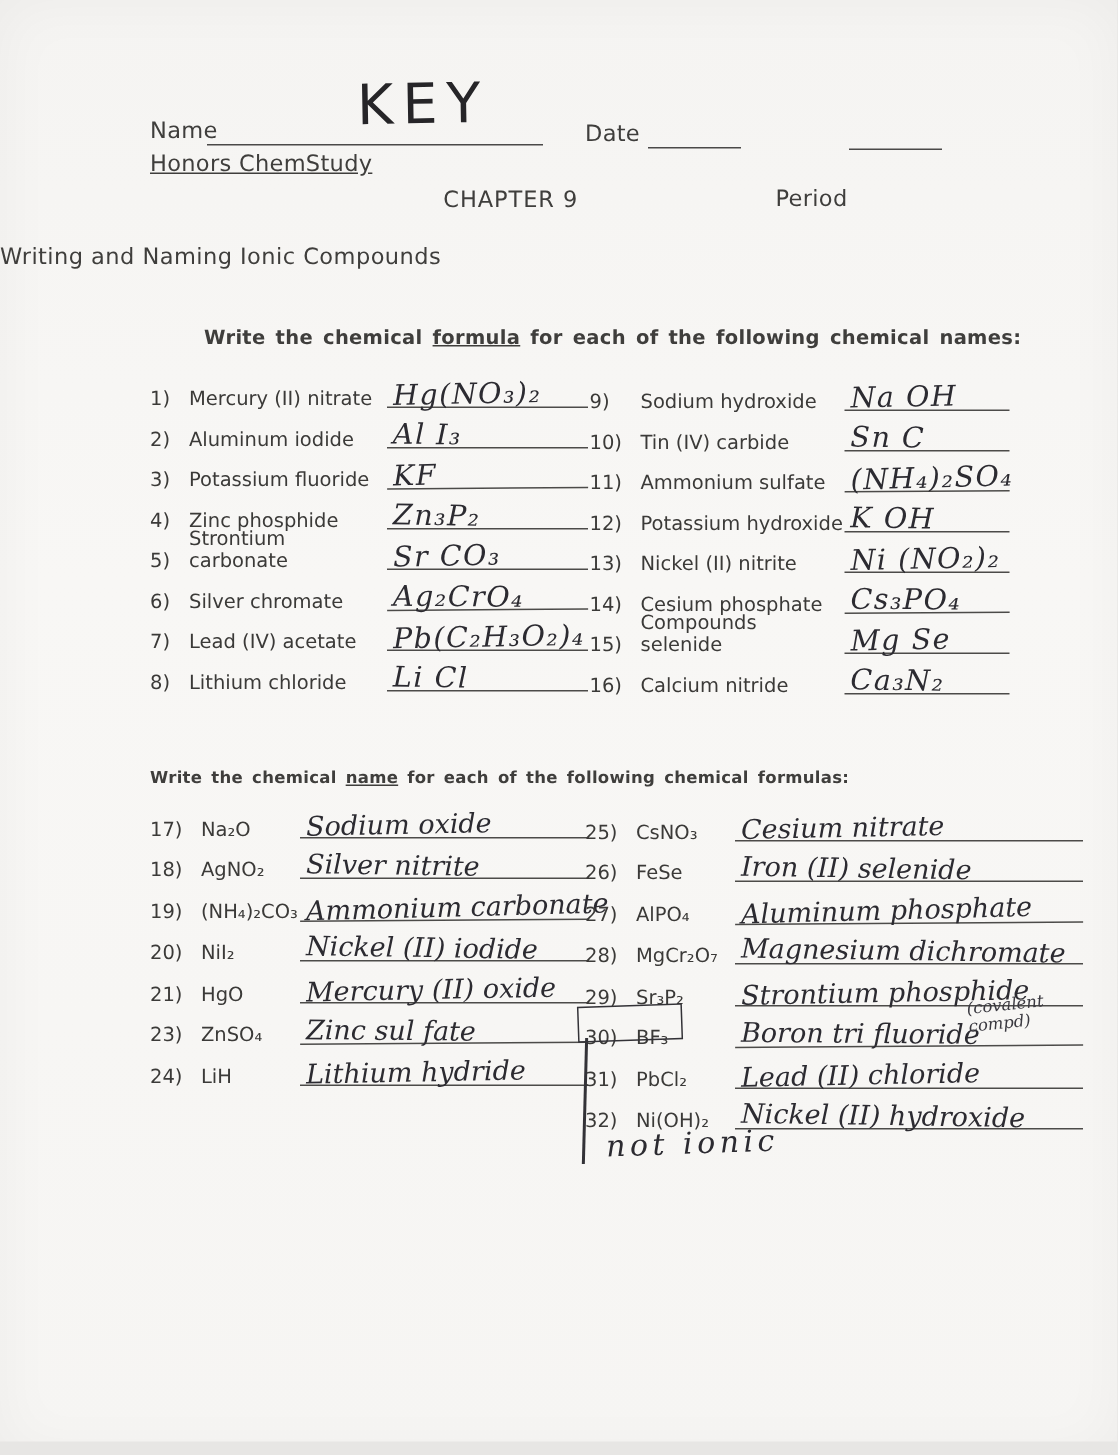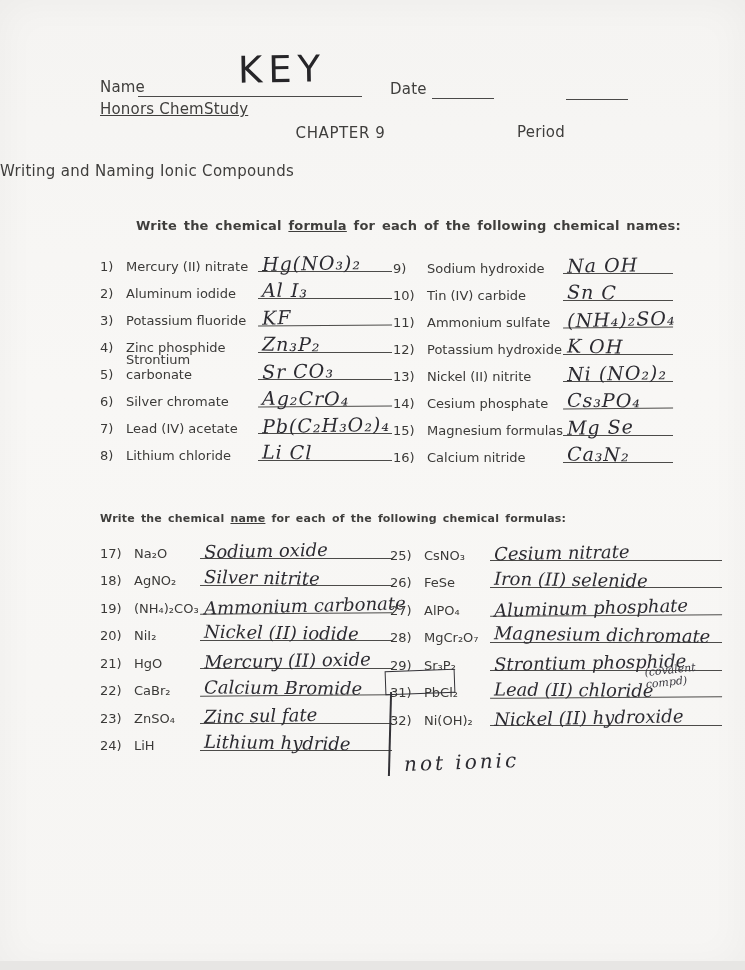--- a/index.html
+++ b/index.html
@@ -201,21 +201,21 @@
       </div>
     <div class="itm">
         <span class="n">14)</span>
         <span class="c">Cesium phosphate</span>
         <span class="blank">
           <span class="hw">Cs₃PO₄</span>
         </span>
       </div>
     <div class="itm">
         <span class="n">15)</span>
-        <span class="c">Magnesium formulas</span>
+        <span class="c">Compounds selenide</span>
         <span class="blank">
           <span class="hw">Mg Se</span>
         </span>
       </div>
     <div class="itm">
         <span class="n">16)</span>
         <span class="c">Calcium nitride</span>
         <span class="blank">
           <span class="hw">Ca₃N₂</span>
         </span>
@@ -254,27 +254,20 @@
         </span>
       </div>
     <div class="itm">
         <span class="n">21)</span>
         <span class="f">HgO</span>
         <span class="blank">
           <span class="hw">Mercury (II) oxide</span>
         </span>
       </div>
     <div class="itm">
-        <span class="n">22)</span>
-        <span class="f">CaBr₂</span>
-        <span class="blank">
-          <span class="hw">Calcium Bromide</span>
-        </span>
-      </div>
-    <div class="itm">
         <span class="n">23)</span>
         <span class="f">ZnSO₄</span>
         <span class="blank">
           <span class="hw">Zinc sul fate</span>
         </span>
       </div>
     <div class="itm">
         <span class="n">24)</span>
         <span class="f">LiH</span>
         <span class="blank">
@@ -310,20 +303,27 @@
         <span class="f">MgCr₂O₇</span>
         <span class="blank">
           <span class="hw">Magnesium dichromate</span>
         </span>
       </div>
     <div class="itm">
         <span class="n">29)</span>
         <span class="f">Sr₃P₂</span>
         <span class="blank">
           <span class="hw">Strontium phosphide</span>
+        </span>
+      </div>
+    <div class="itm">
+        <span class="n">30)</span>
+        <span class="f">BF₃</span>
+        <span class="blank">
+          <span class="hw">Boron tri fluoride</span>
         </span>
       </div>
     <div class="itm">
         <span class="n">31)</span>
         <span class="f">PbCl₂</span>
         <span class="blank">
           <span class="hw">Lead (II) chloride</span>
         </span>
       </div>
     <div class="itm">

